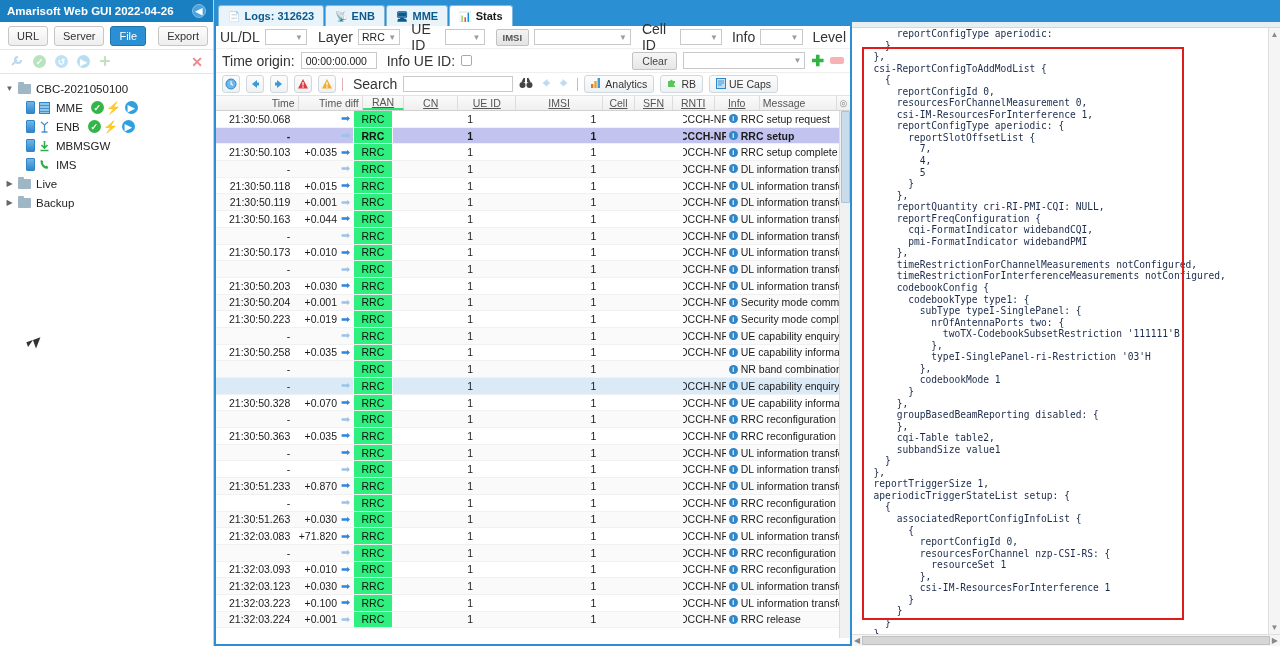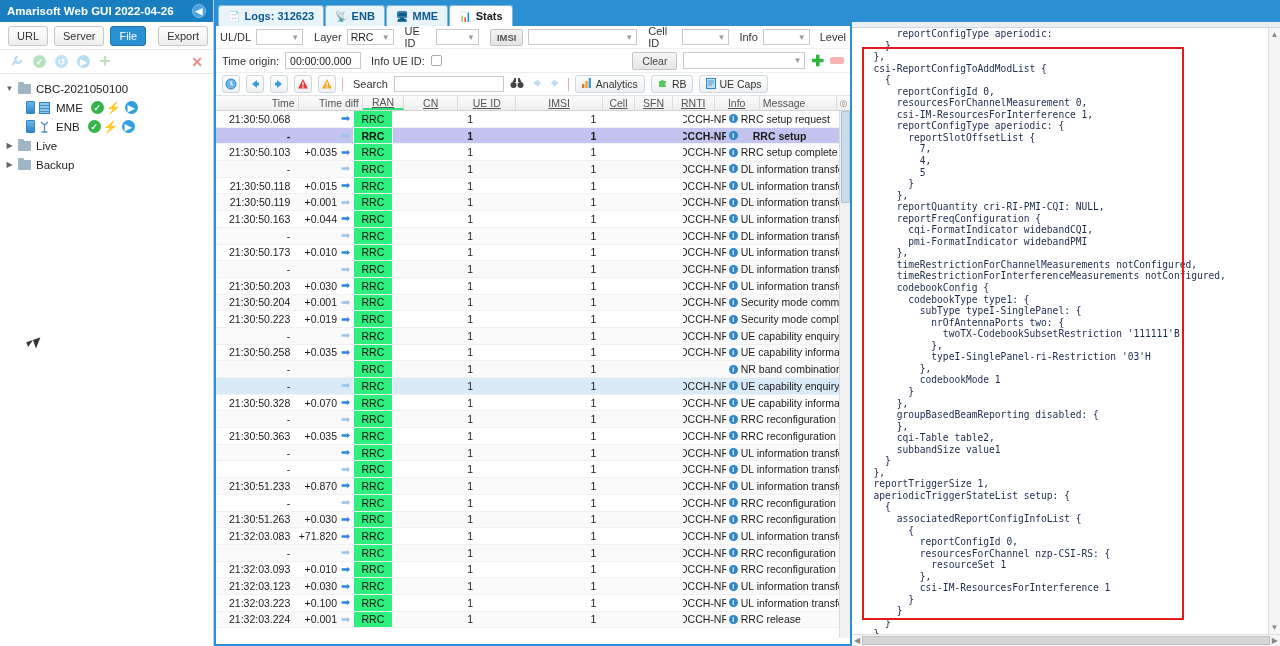--- a/index.html
+++ b/index.html
@@ -98,21 +98,21 @@
     border-radius: 3px 3px 0 0; margin-right: 1px; cursor: pointer;
   }
   .tab.sel { background: #ffffff; color: #1a1a1a; }
   .tab .tico { font-size: 10px; }
 
   .filters {
     height: 23px; display: flex; align-items: center; gap: 5px;
     padding: 0 4px; background: #fff; border-bottom: 1px solid #f0f0f0;
     font-size: 11px; color: #333;
   }
-  .flabel { color: #333; font-size: 11px; }
+  .flabel { color: #333; font-size: 14px; }
   .sel-box {
     height: 16px; border: 1px solid #c9c9c9; background: #fff;
     display: flex; align-items: center; justify-content: space-between;
     padding: 0 3px; font-size: 10.5px; color: #222;
   }
   .caret { color: #9a9a9a; font-size: 8px; }
   .imsi-btn {
     background: linear-gradient(#f4f4f4,#e3e3e3); border: 1px solid #c2c2c2;
     border-radius: 2px; font-size: 9.5px; color: #555; font-weight: bold;
     padding: 2px 6px;
@@ -323,21 +323,39 @@
           <svg width="11" height="12" viewBox="0 0 11 12">
               <path d="M5.5 3 L5.5 11 M2 1 L5.5 4 L9 1 M2.5 11 h6" stroke="#4a90c4" stroke-width="1.3" fill="none"></path>
             </svg>
         </span>
         <span class="tlabel">ENB</span>
         <span class="circ badge-ok" style="margin-left:5px">✓</span>
         <span class="bolt">⚡</span>
         <span class="circ play">▶</span>
       </div>
 
-
+      <div class="tnode" style="padding-left:22px">
+        <span class="srvico"></span>
+        <span class="miniico">
+          <svg width="11" height="12" viewBox="0 0 11 12">
+              <path d="M5.5 1 L5.5 7 M2.5 5 L5.5 8 L8.5 5 M1.5 10.5 h8" stroke="#2fae4a" stroke-width="1.6" fill="none"></path>
+            </svg>
+        </span>
+        <span class="tlabel">MBMSGW</span>
+      </div>
+
+      <div class="tnode" style="padding-left:22px">
+        <span class="srvico"></span>
+        <span class="miniico">
+          <svg width="11" height="12" viewBox="0 0 11 12">
+              <path d="M1.5 2 Q1.5 1 2.5 1.3 L4 2 Q4.6 2.4 4 3.2 Q3.4 4 4.6 5.6 Q6 7.4 7 6.9 Q7.9 6.4 8.3 7 L9.2 8.4 Q9.6 9.2 8.6 9.6 Q6 10.6 3.4 7.6 Q1.5 5.2 1.5 2Z" fill="#2fae4a"></path>
+            </svg>
+        </span>
+        <span class="tlabel">IMS</span>
+      </div>
 
       <div class="tnode">
         <span class="tarrow">▶</span>
         <span class="folder"></span>
         <span class="tlabel">Live</span>
       </div>
 
       <div class="tnode">
         <span class="tarrow">▶</span>
         <span class="folder"></span>
@@ -543,21 +561,21 @@
               <span class="arrow-dl faint" style="margin-left: 4px;">➡</span>
             </div>
             <div class="td ran" style="width: 44px;">RRC</div>
             <div class="td c" style="width: 57px;"></div>
             <div class="td c" style="width: 62px;">1</div>
             <div class="td c" style="width: 92px;"></div>
             <div class="td c" style="width: 34px;">1</div>
             <div class="td c" style="width: 40px;"></div>
             <div class="td c" style="width: 44px;"></div>
             <div class="td c" style="width: 48px;">CCCH-NR</div>
-            <div class="td " style="width: 142px; gap: 12px;">
+            <div class="td " style="width: 142px;">
               <span class="iico">i</span>
               <span>RRC setup</span>
             </div>
           </div>
           <div class="tr">
             <div class="td r" style="width: 88px;">21:30:50.103</div>
             <div class="td r" style="width: 68px;">
               <span>+0.035</span>
               <span class="arrow-dl" style="margin-left: 4px;">➡</span>
             </div>

